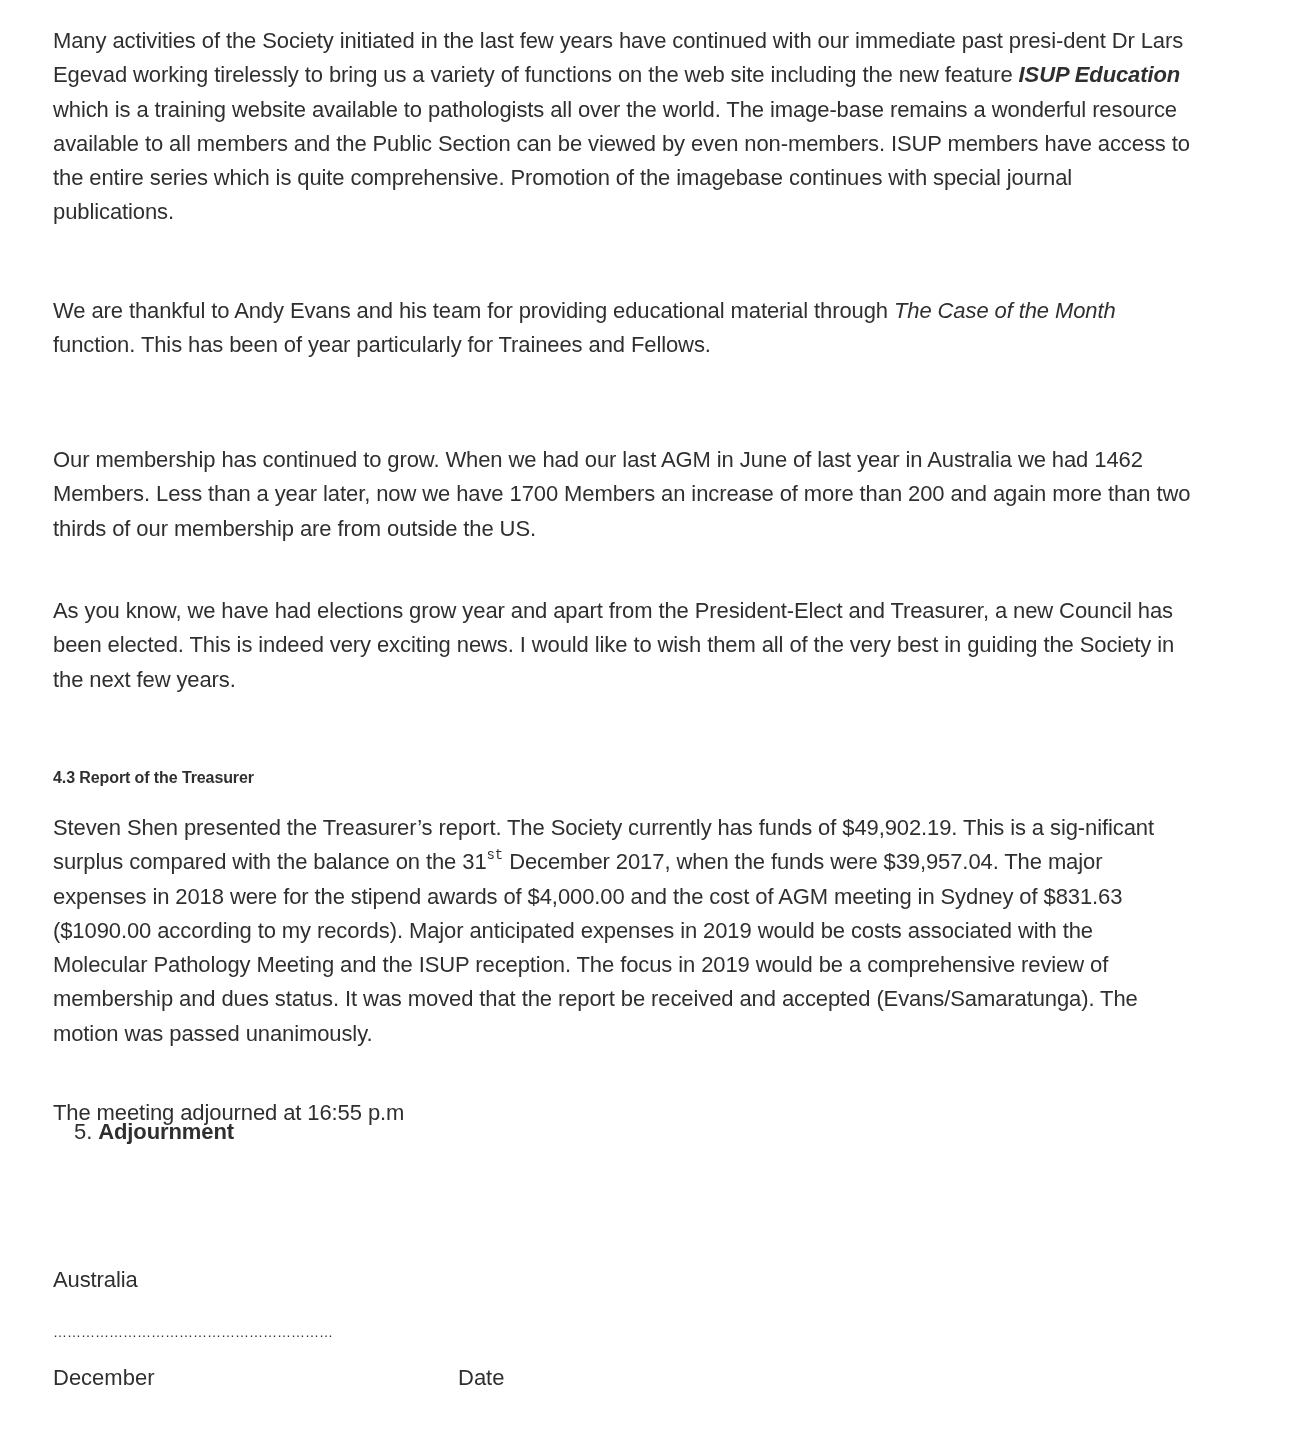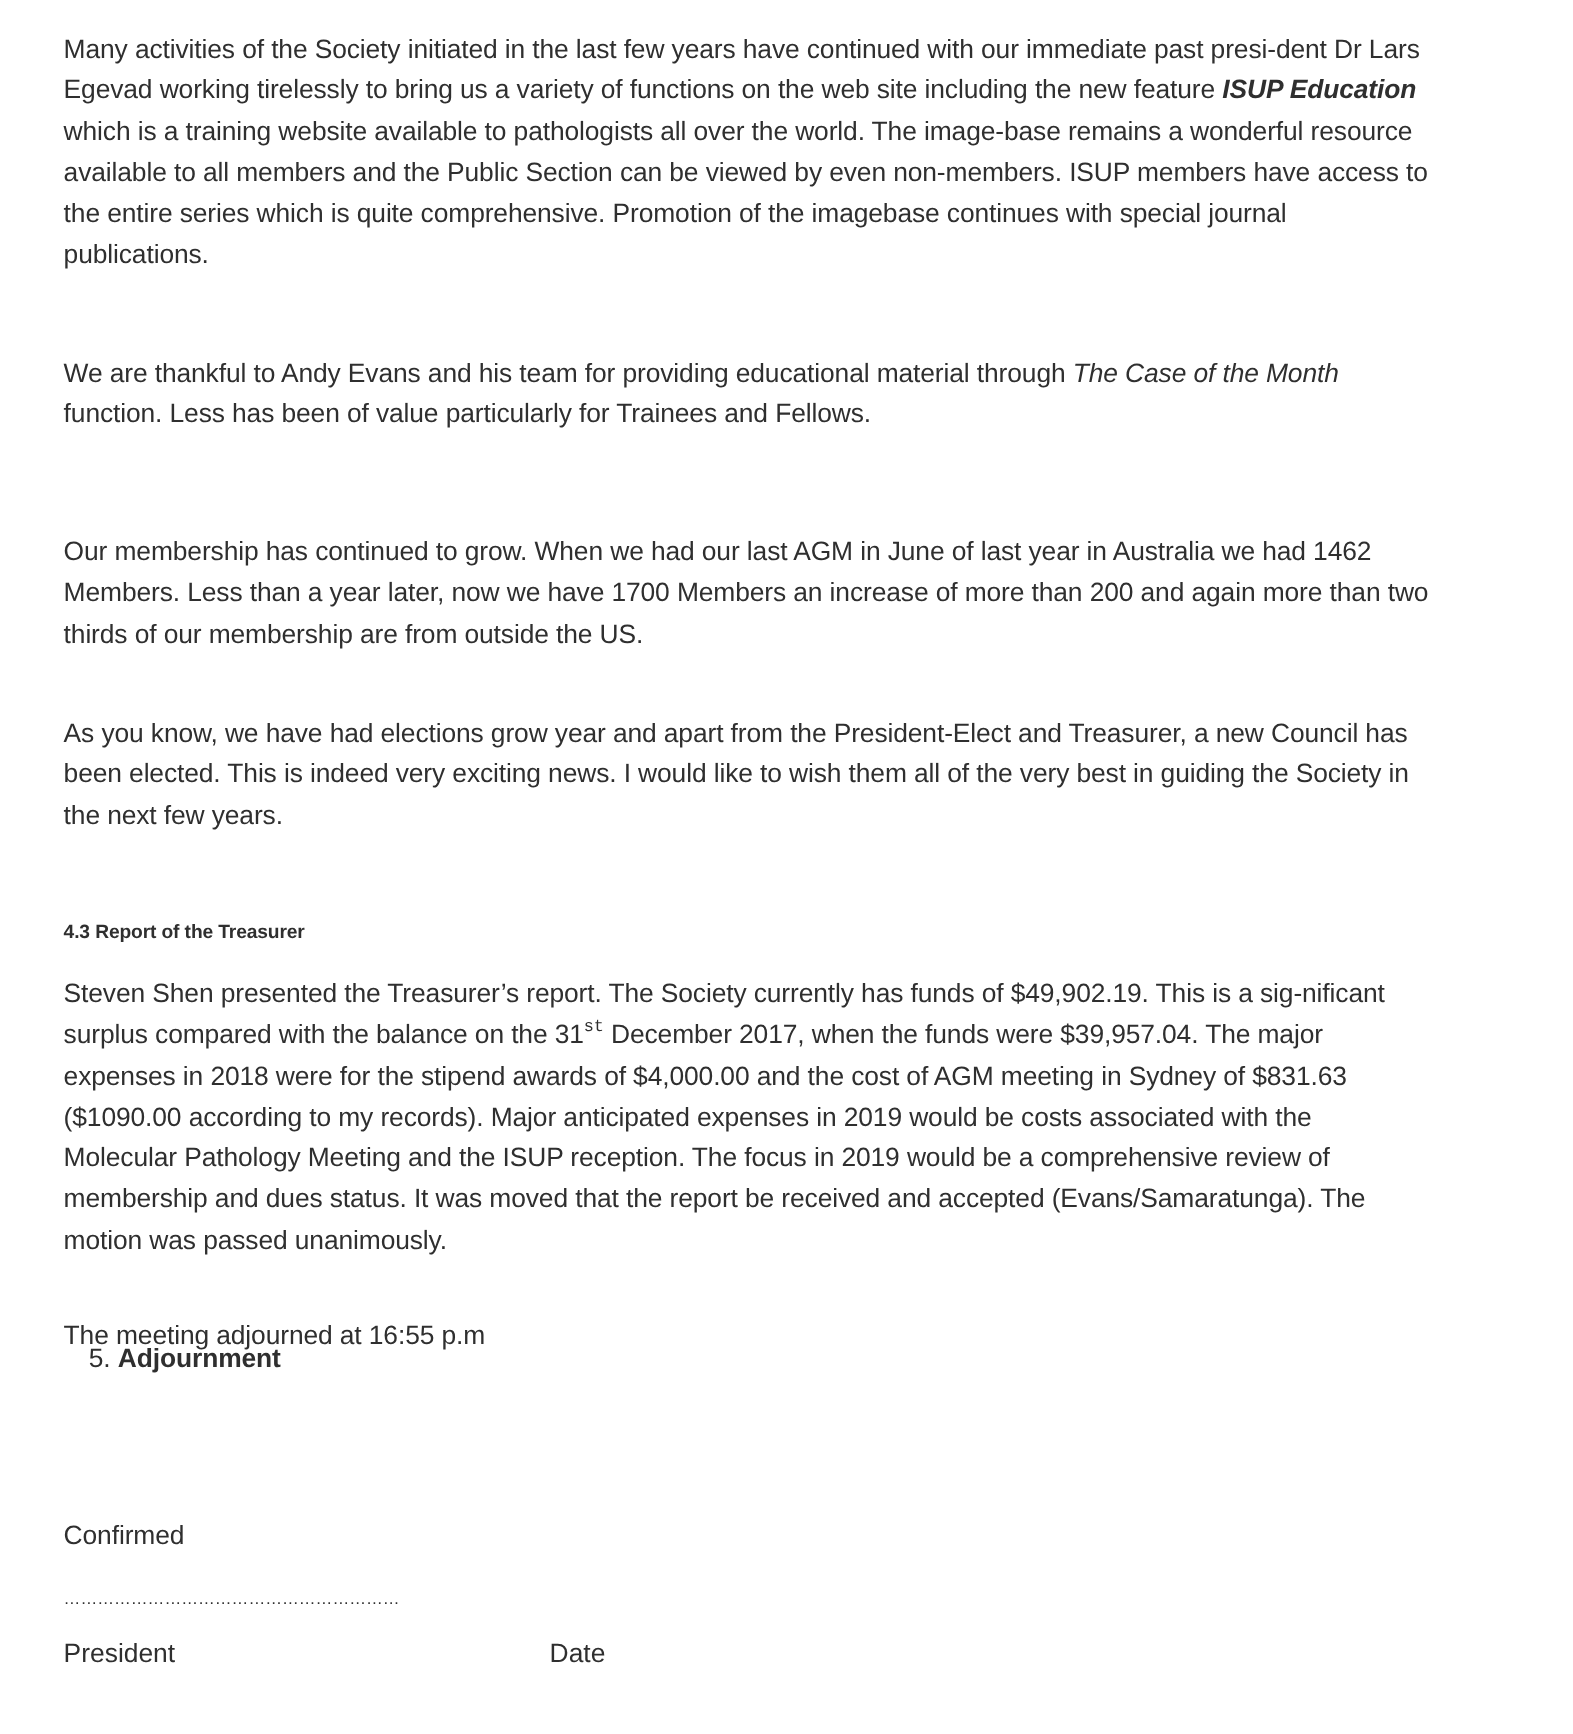--- a/index.html
+++ b/index.html
@@ -62,21 +62,21 @@
 <body>
 
 <div class="block" style="top:24px;">
   <p class="para">
     <span>Many activities of the Society initiated in the last few years have continued with our immediate past presi-dent Dr Lars Egevad working tirelessly to bring us a variety of functions on the web site  including the new feature </span><strong><em>ISUP Education</em></strong><span> which is a training website  available to pathologists all over the world. The image-base remains a wonderful resource available to all members and the Public Section can be viewed by even non-members. ISUP members have access to the entire series which is quite comprehensive. Promotion of the imagebase continues with special journal publications.</span>
   </p>
 </div>
 
 <div class="block" style="top:294px;">
   <p class="para">
-    <span>We are thankful to Andy Evans and his team for providing educational material through </span><em>The Case of the Month</em><span> function. Less has been of value particularly for Trainees and Fellows.</span>
+    <span>We are thankful to Andy Evans and his team for providing educational material through </span><em>The Case of the Month</em><span> function. This has been of year particularly for Trainees and Fellows.</span>
   </p>
 </div>
 
 <div class="block" style="top:443px;">
   <p class="para">Our membership has continued to grow. When we had our last AGM in June of last year in Australia we had 1462 Members. Less than a year later, now we have 1700 Members an increase of more than 200 and again more than two thirds of our membership are from outside the US.</p>
 </div>
 
 <div class="block" style="top:594px;">
   <p class="para">As you know, we have had elections grow year and apart from the President-Elect and Treasurer, a new Council has been elected. This is indeed very exciting news. I would like to wish them all of the very best in guiding the Society in the next few years.</p>
 </div>
@@ -95,25 +95,25 @@
   <p class="para">
     <span class="num">5. </span><strong>Adjournment</strong>
   </p>
 </div>
 
 <div class="block" style="top:1096px;">
   <p class="para">The meeting adjourned at 16:55 p.m</p>
 </div>
 
 <div class="block" style="top:1263px;">
-  <p class="para">Confirmed</p>
+  <p class="para">Australia</p>
 </div>
 
 <div class="block" style="top:1322px;">
   <div class="dots">……………………………………………………</div>
 </div>
 
 <div class="block" style="top:1361px;">
   <div class="sig-row">
-    <span style="left:0;">President</span>
+    <span style="left:0;">December</span>
     <span style="left:405px;">Date</span>
   </div>
 </div>
 
 </body></html>

